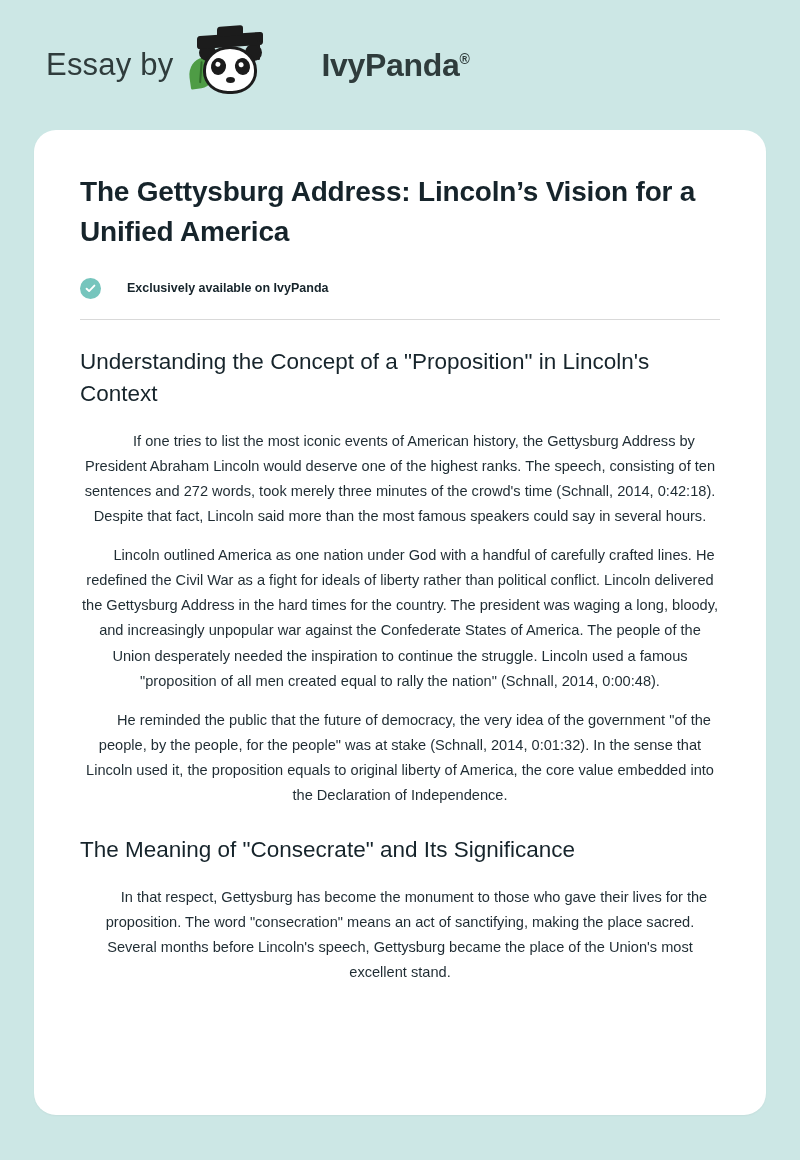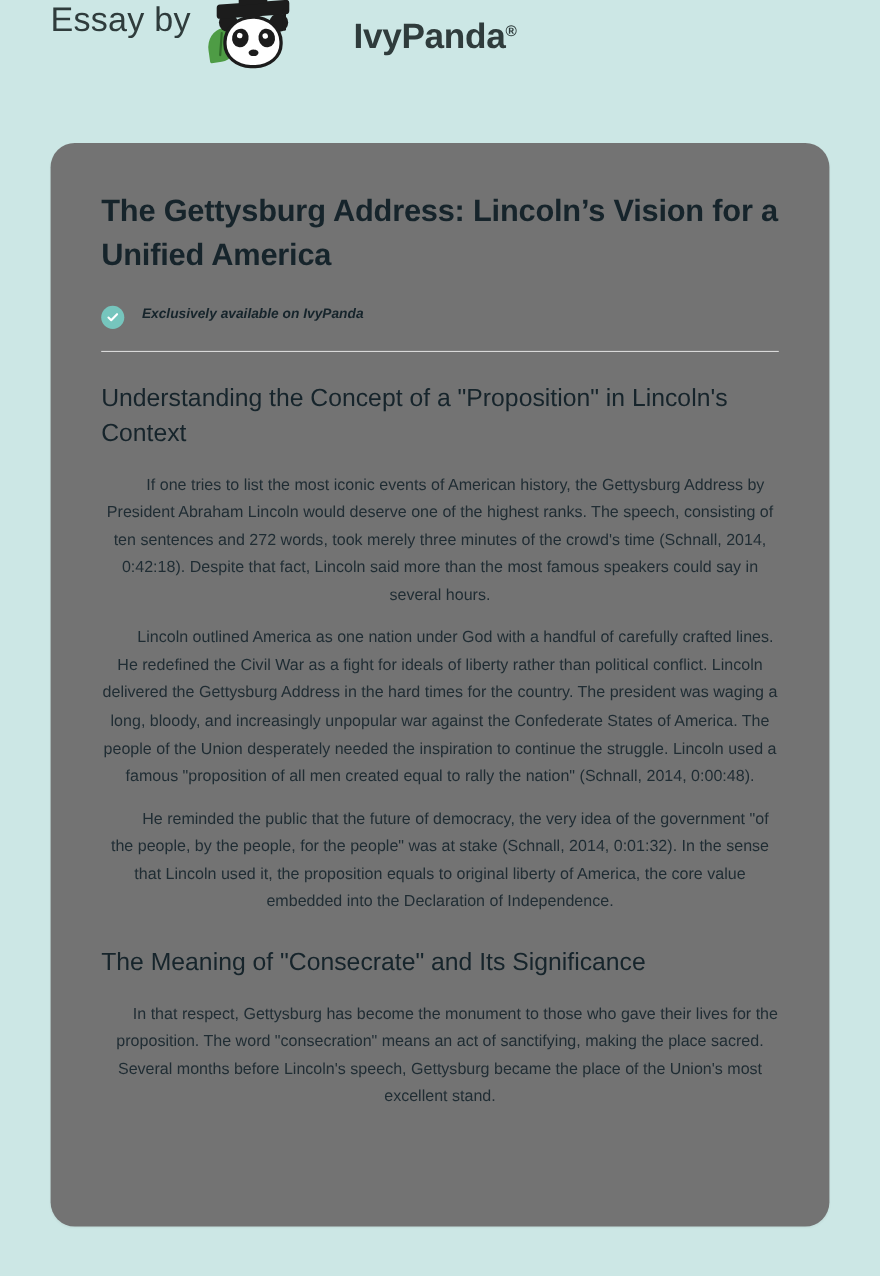--- a/index.html
+++ b/index.html
@@ -16,21 +16,21 @@
   .page {
     width: 800px;
     min-height: 1160px;
     box-sizing: border-box;
     position: relative;
   }
   
   .brand-header {
     height: 130px;
     display: flex;
-    align-items: flex-start;
+    align-items: center;
     padding-left: 46px;
     box-sizing: border-box;
   }
   .brand-essay-by {
     font-size: 31px;
     color: #2f3c3c;
     font-weight: 400;
     letter-spacing: 0.2px;
     margin-right: 14px;
   }
@@ -153,44 +153,44 @@
     position: relative;
     margin-left: 40px;
   }
   .brand-reg {
     font-size: 14px;
     vertical-align: super;
     font-weight: 700;
   }
   
   .doc-card {
-    background: #737373;
-    margin: 0 46px;
+    background: #ffffff;
+    margin: 0 34px;
     border-radius: 22px;
     padding: 42px 28px 40px 28px;
     box-sizing: border-box;
     min-height: 985px;
     box-shadow: 0 1px 2px rgba(0,0,0,0.04);
   }
   .doc-inner {
     padding: 0 18px;
   }
   h1.doc-title {
     font-size: 28px;
     line-height: 1.42;
     color: #16242b;
     font-weight: 700;
     margin: 0 0 26px 0;
     letter-spacing: -0.2px;
   }
   .exclusive-row {
     display: flex;
-    gap: 16px;
+    align-items: center;
+    gap: 26px;
     margin-bottom: 20px;
-    font-style: italic;
   }
   .check-badge {
     width: 21px;
     height: 21px;
     border-radius: 50%;
     background: #76c5bd;
     display: flex;
     align-items: center;
     justify-content: center;
     flex: 0 0 auto;

